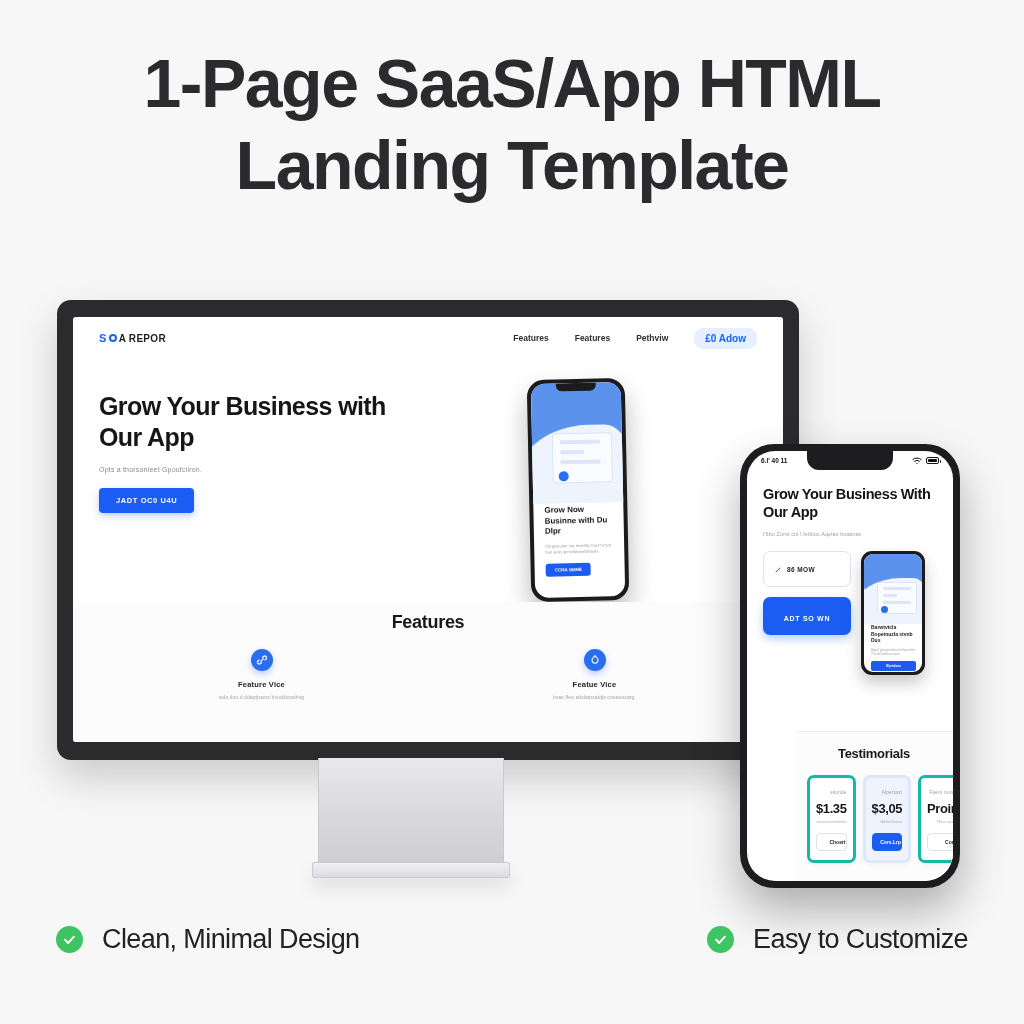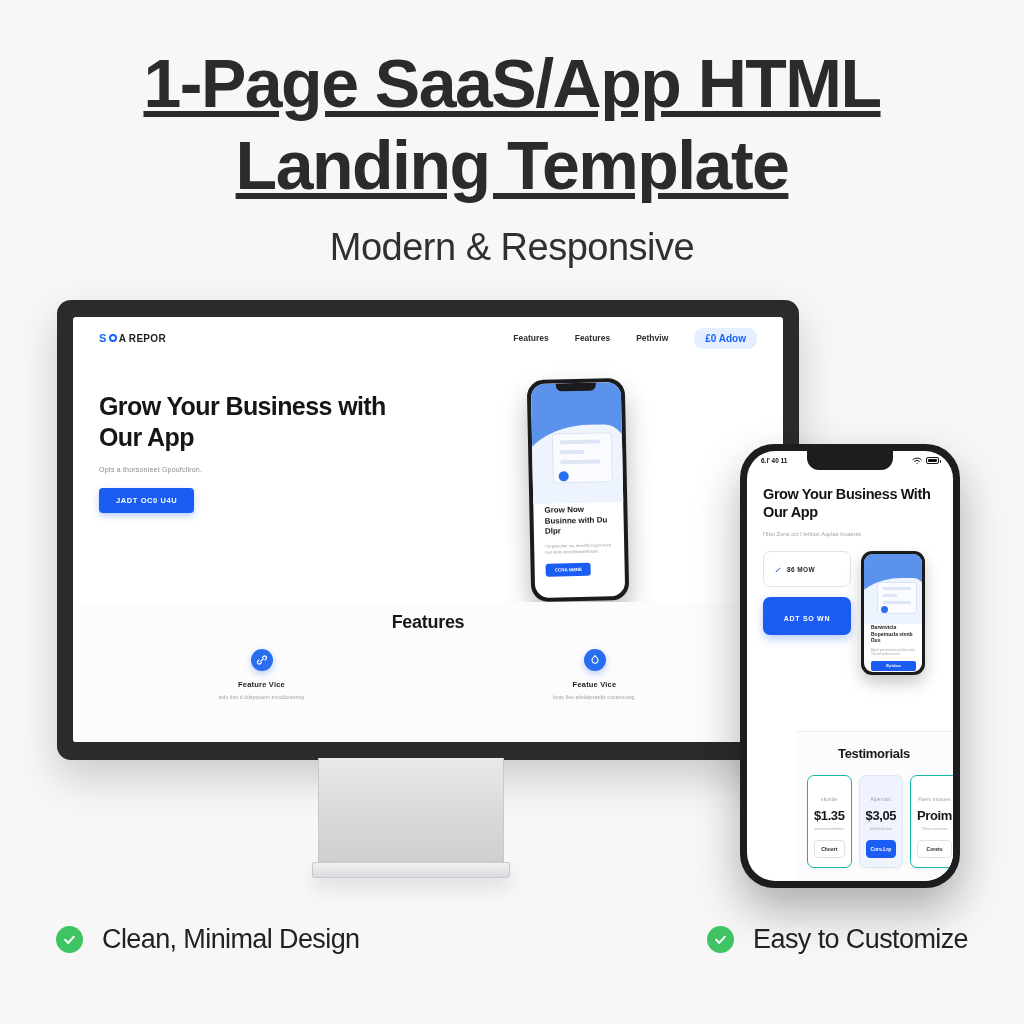--- a/index.html
+++ b/index.html
@@ -17,21 +17,21 @@
   .promo-head{
     position:absolute;left:0;right:0;top:42px;
     text-align:center;
   }
   .promo-title{
     font-size:68px;line-height:82px;
     font-weight:700;letter-spacing:-1.5px;
     color:#2b2b2e;
     margin:0 auto;width:900px;
   }
-  .promo-title span{display:block;text-decoration:underline;}
+  .promo-title span{display:block;}
   .promo-sub{
     margin-top:20px;
     font-size:38px;font-weight:400;letter-spacing:-0.5px;
     color:#303033;
   }
 
   
   .monitor{
     position:absolute;left:57px;top:300px;width:742px;height:460px;
     background:#2b2b2d;border-radius:14px;
@@ -224,22 +224,22 @@
     font-size:3px;font-weight:700;color:#fff;}
 
   
   .bp-test{
     position:absolute;left:0;right:0;bottom:0;height:150px;
     background:#fcfcfd;border-top:1px solid #f0f0f3;padding-top:14px;box-sizing:border-box;margin-left:48px;
   }
   .bp-test-h{text-align:center;font-size:13px;font-weight:600;color:#18181b;letter-spacing:-.3px;margin:0;}
   .cards{display:flex;gap:7px;padding:14px 12px 0 12px;box-sizing:border-box;}
   .pcard{
-    flex:1;background:#fff;border:1px solid #14b8a6;border-radius:7px;
-    padding:21px 6px 9px 6px;box-sizing:border-box;text-align:center;
+    flex:1;background:#fff;border:3px solid #14b8a6;border-radius:7px;
+    padding:12px 6px 9px 6px;box-sizing:border-box;text-align:right;
     box-shadow:0 2px 5px rgba(0,0,0,.04);
   }
   .pcard.featured{background:#eef3fd;border-color:#dee7f8;}
   .pc-tag{font-size:4.5px;color:#9a9aa4;letter-spacing:.3px;}
   .pc-price{margin-top:6px;font-size:13px;font-weight:700;color:#17171a;letter-spacing:-.4px;}
   .pc-note{margin-top:4px;font-size:3.5px;color:#acacb5;}
   .pc-btn{
     margin-top:9px;border:1px solid #e0e0e7;border-radius:4px;background:#fff;
     padding:5px 0;font-size:5px;font-weight:700;color:#22222a;
   }
@@ -261,21 +261,20 @@
 </head>
 <body>
 
 <div class="stage">
 
   <div class="promo-head">
     <h1 class="promo-title">
       <span>1-Page SaaS/App HTML</span>
       <span>Landing Template</span>
     </h1>
-    <div class="promo-sub">Modern &amp; Responsive</div>
   </div>
 
   <div class="monitor">
     <div class="screen">
 
       <div class="site-nav">
         <div class="logo">
           <span class="logo-mark">S</span>
           <span class="logo-dot"></span>
           <span class="logo-txt">A REPOR</span>

